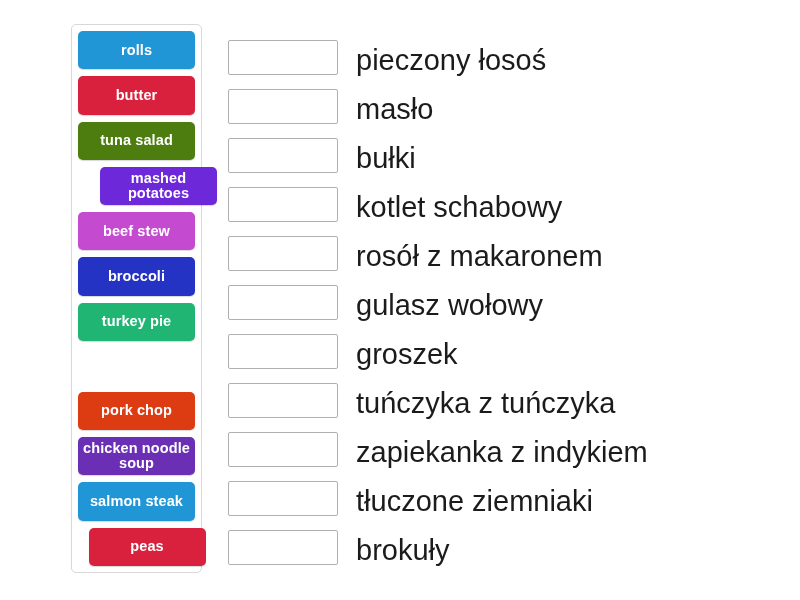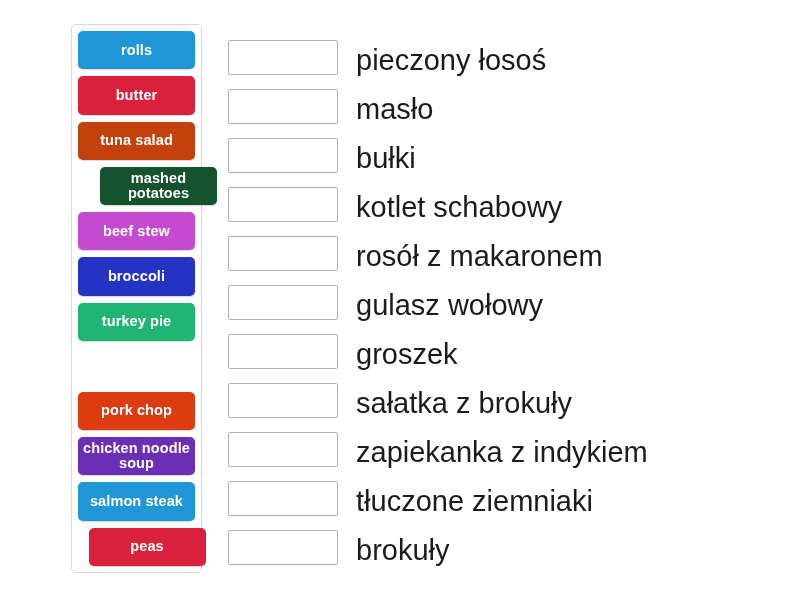--- a/index.html
+++ b/index.html
@@ -100,24 +100,24 @@
 
 <div class="activity">
 
   <div class="tiles-panel">
       <div class="tile" style="background: rgb(33, 150, 214);">
         <span>rolls</span>
       </div>
       <div class="tile" style="background: rgb(217, 32, 60);">
         <span>butter</span>
       </div>
-      <div class="tile" style="background: #c2410c;">
+      <div class="tile" style="background: #4d7c0f;">
         <span>tuna salad</span>
       </div>
-      <div class="tile" style="background: #14532d; margin-left: 44px;">
+      <div class="tile" style="background: #6d28d9; margin-left: 44px;">
         <span>mashed potatoes</span>
       </div>
       <div class="tile" style="background: rgb(196, 74, 208);">
         <span>beef stew</span>
       </div>
       <div class="tile" style="background: rgb(36, 51, 196);">
         <span>broccoli</span>
       </div>
       <div class="tile" style="background: rgb(33, 181, 115);">
         <span>turkey pie</span>
@@ -160,21 +160,21 @@
       <div class="row">
         <div class="dropbox"></div>
         <div class="prompt">gulasz wołowy</div>
       </div>
       <div class="row">
         <div class="dropbox"></div>
         <div class="prompt">groszek</div>
       </div>
       <div class="row">
         <div class="dropbox"></div>
-        <div class="prompt">sałatka z brokuły</div>
+        <div class="prompt">tuńczyka z tuńczyka</div>
       </div>
       <div class="row">
         <div class="dropbox"></div>
         <div class="prompt">zapiekanka z indykiem</div>
       </div>
       <div class="row">
         <div class="dropbox"></div>
         <div class="prompt">tłuczone ziemniaki</div>
       </div>
       <div class="row">

